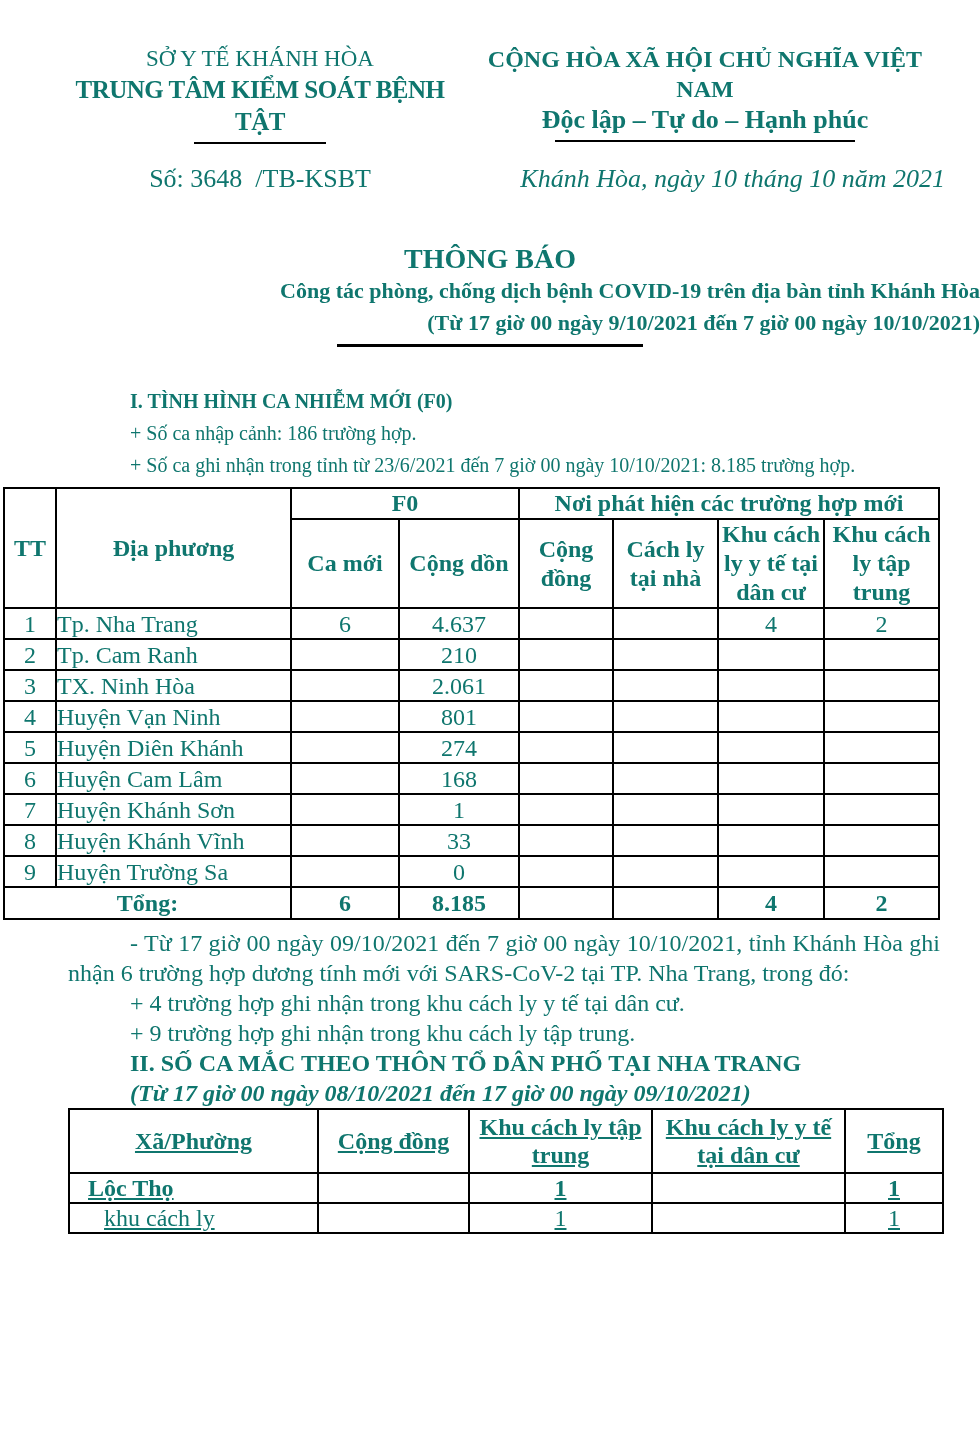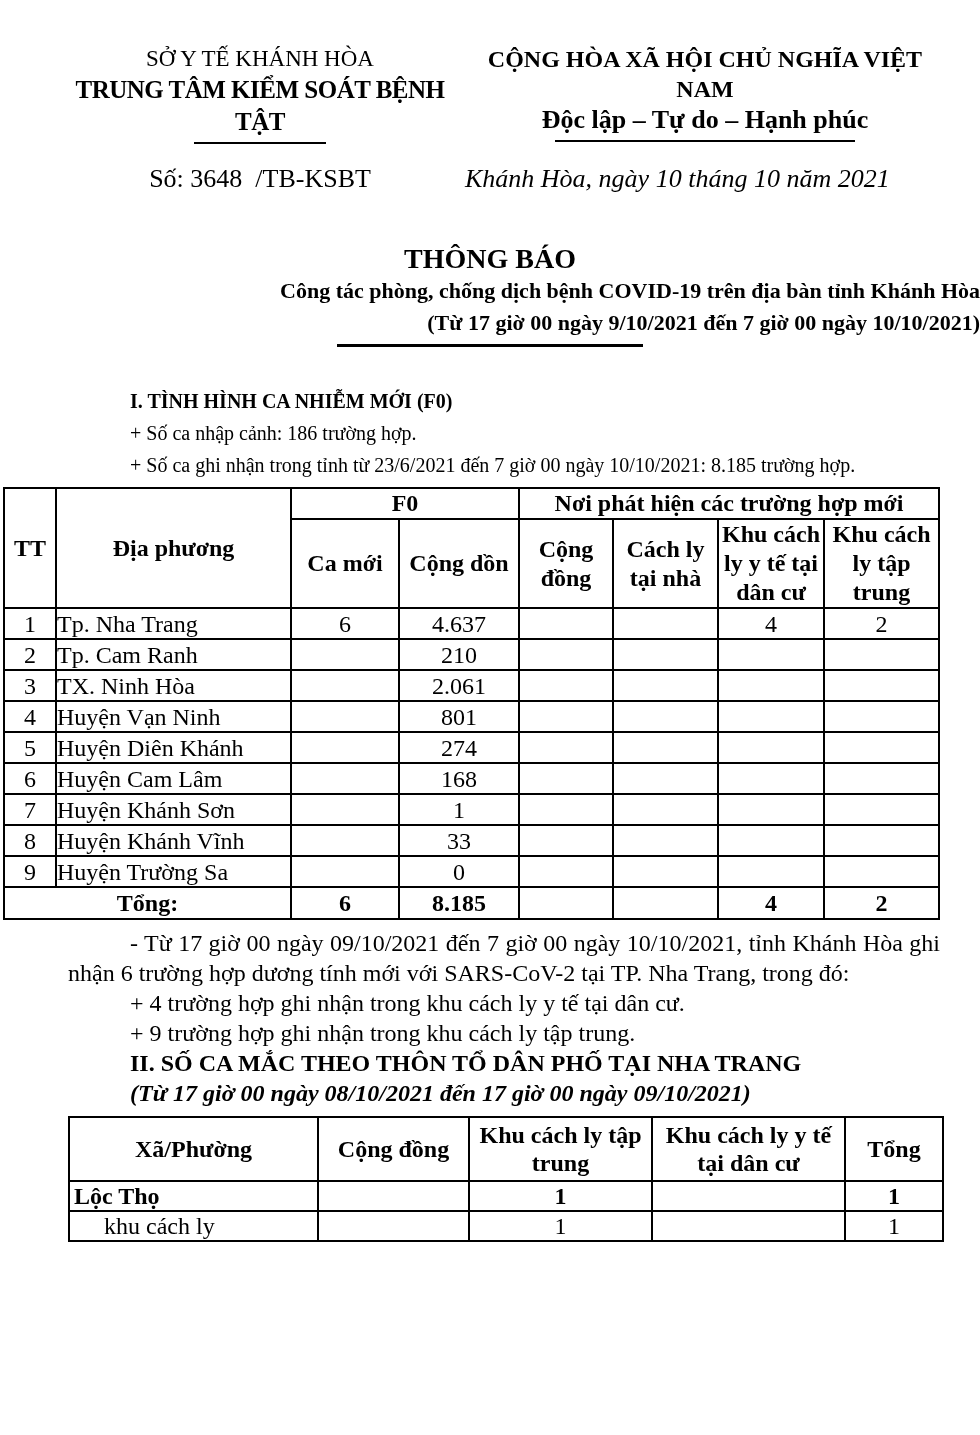--- a/index.html
+++ b/index.html
@@ -1,33 +1,33 @@
 <!DOCTYPE html>
 <html><head>
 <meta charset="utf-8">
 <style>
   html,body { margin:0; padding:0; background:#ffffff; }
   .page {
     position:relative; width:980px; height:1435px; background:#ffffff;
-    color:#000000; font-family:"Liberation Serif","DejaVu Serif",serif;
+    color:#0f766e; font-family:"Liberation Serif","DejaVu Serif",serif;
     overflow:hidden;
   }
   
   .hdr { display:flex; padding-top:44px; }
   .hdr-left  { width:410px; margin-left:55px; text-align:center; }
   .hdr-right { width:480px; text-align:center; }
   .org1 { font-size:23px; line-height:30px; }
   .org2 { font-size:25px; line-height:32px; font-weight:bold; letter-spacing:-0.5px; }
   .rule-left  { width:132px; border-bottom:2px solid #000; margin:4px auto 0; }
   .nat1 { font-size:24px; line-height:30px; font-weight:bold; }
   .nat2 { font-size:26px; line-height:32px; font-weight:bold; }
   .rule-right { width:300px; border-bottom:2px solid #000; margin:4px auto 0; }
   .docline { display:flex; margin-top:20px; }
   .doc-no     { width:410px; margin-left:55px; text-align:center; font-size:26px; white-space:pre; }
-  .place-date { width:480px; text-align:left; font-size:26px; font-style:italic; }
+  .place-date { width:480px; text-align:right; font-size:26px; font-style:italic; }
   
   .title-block { margin-top:48px; text-align:center; }
   .title-main { font-size:28px; font-weight:bold; line-height:33px; }
   .title-sub  { font-size:22px; font-weight:bold; line-height:32px;text-align:right; }
   .title-rule { width:306px; border-bottom:3px solid #000; margin:5px auto 0; }
   
   .bodytext {
     margin:38px 40px 0 68px; font-size:20px; line-height:32px;
     text-align:justify;
   }
@@ -41,24 +41,24 @@
   
   table { border-collapse:collapse; table-layout:fixed; }
   th, td { border:2px solid #000; font-size:24px; padding:0; overflow:hidden; }
   th { font-weight:bold; text-align:center; vertical-align:middle; }
   .t1 { margin:6px 0 0 3px; width:935px; }
   .t1 th { line-height:29px; }
   .t1 .h-top th { height:28px; }
   .t1 td { height:29px; text-align:center; vertical-align:middle; line-height:28px; }
   .t1 td.loc { text-align:left; }
   .t1 tr.total td { font-weight:bold; height:30px; }
-  .t2 { margin:8px 0 0 68px; width:874px; }
+  .t2 { margin:0 0 0 68px; width:874px;text-decoration:underline; }
   .t2 th { line-height:28px; padding:3px 0; }
   .t2 td { height:28px; text-align:center; vertical-align:middle; line-height:27px; }
-  .t2 td.ward { text-align:left; padding-left:4px; }
+  .t2 td.ward { text-align:left; padding-left:18px; }
   .t2 td.ward.indent { padding-left:34px; }
   .t2 tr.b td { font-weight:bold; }
 </style>
 </head>
 <body>
 
 <div class="page">
 
   <div class="hdr">
     <div class="hdr-left">

